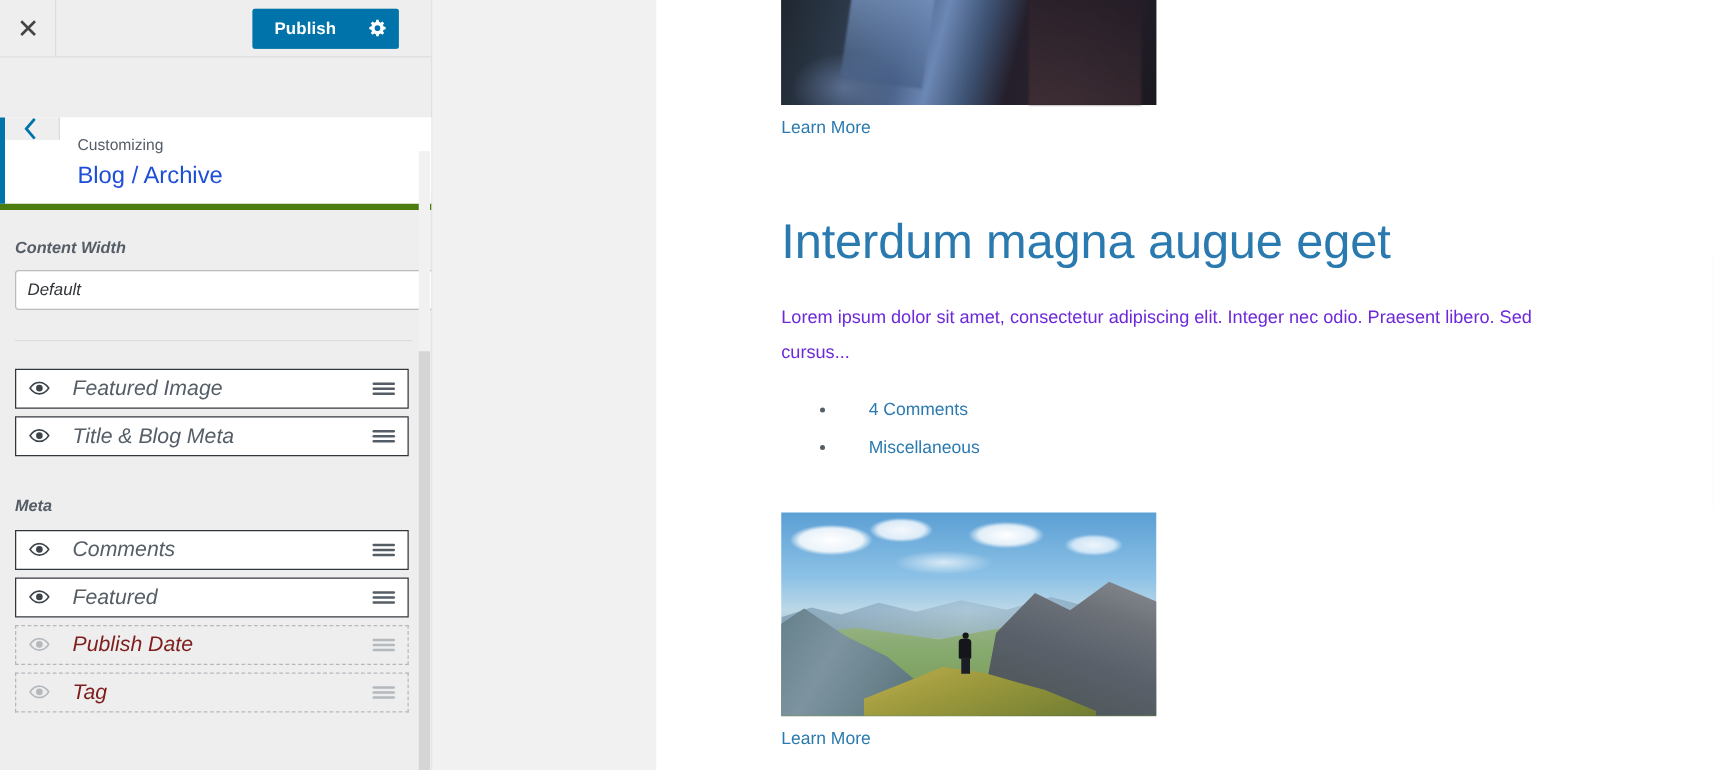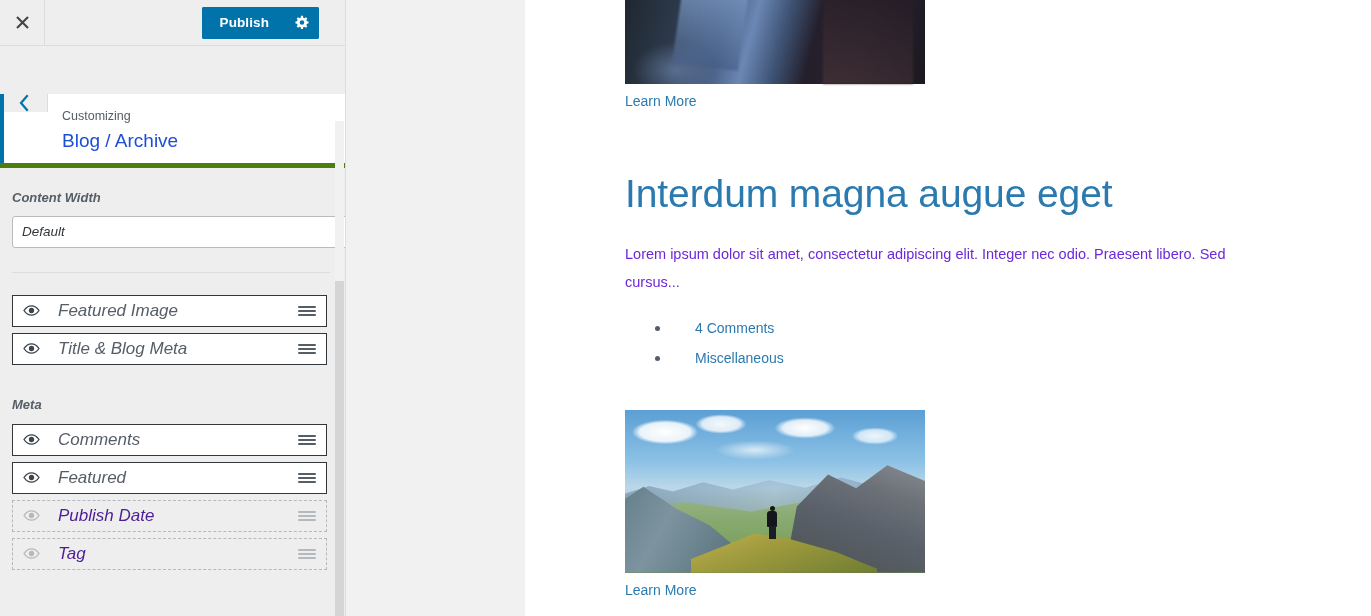--- a/index.html
+++ b/index.html
@@ -216,21 +216,21 @@
     justify-content: flex-start;
     cursor: pointer;
   }
   .sort-text {
     flex: 1 1 auto;
     font-size: 17px;
     color: #555d66;
     padding-left: 9px;
     line-height: 1;
   }
-  .sort-item.disabled .sort-text { color: #4c1d95; }
+  .sort-item.disabled .sort-text { color: #7f1d1d; }
   .sort-handle {
     width: 20px;
     display: flex;
     flex-direction: column;
     justify-content: center;
     gap: 2px;
     cursor: grab;
   }
   .sort-handle span {
     display: block;

